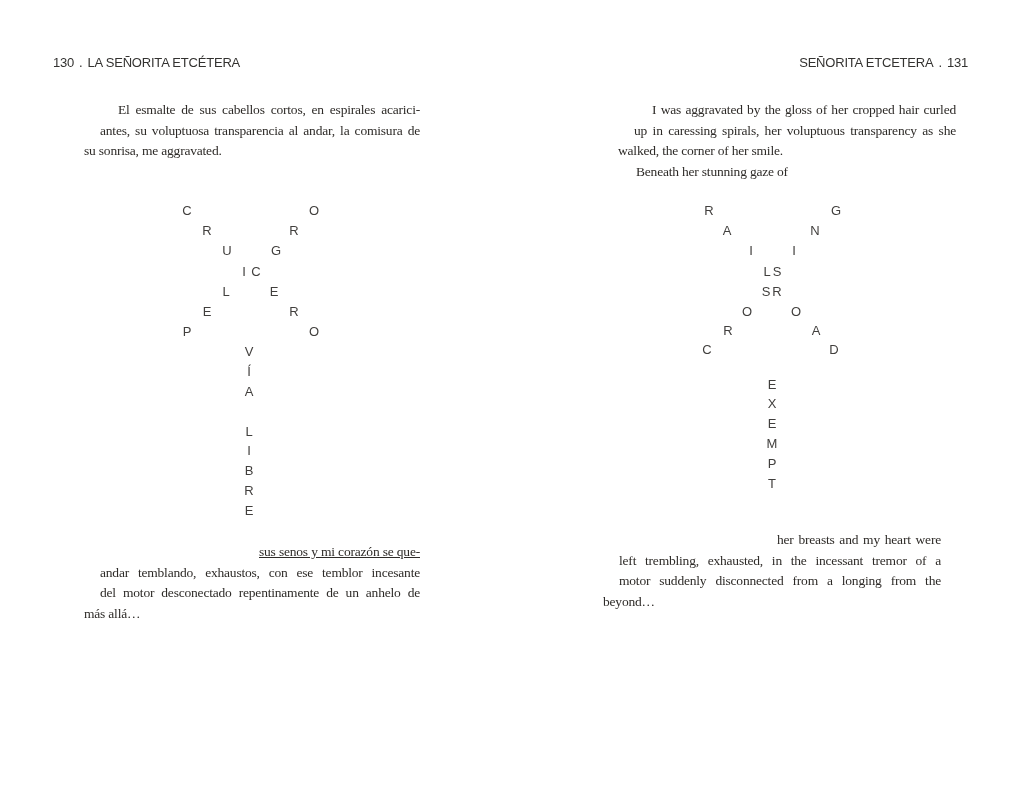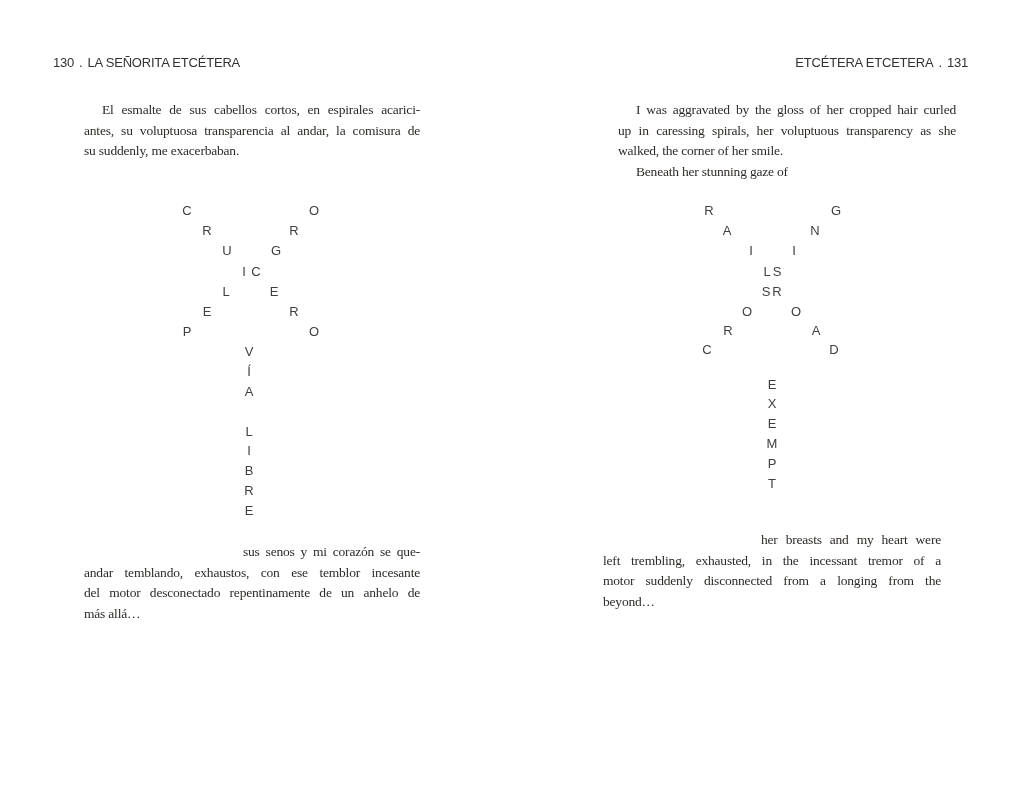--- a/index.html
+++ b/index.html
@@ -32,21 +32,21 @@
 
   
   .para {
     position: absolute;
     font-size: 13.5px;
     letter-spacing: -0.2px;
     line-height: 20.5px;
     color: #2e2b28;
   }
   .ln { white-space: normal; }
-  .ln.just { text-align: justify; text-align-last: justify; }
+  .ln.just { text-align: justify; text-align-last: justify; margin-left: 16px; }
   .ln.ind { text-indent: 18px; }
 
   
   .cal-layer {
     position: absolute;
     left: 0; top: 0; width: 1024px; height: 791px;
     pointer-events: none;
   }
   .cal-letter {
     position: absolute;
@@ -62,27 +62,27 @@
 </head>
 <body>
 
 <div class="spread">
 
   <div class="running-head head-left">
     <span>130</span><span class="sep">.</span><span>LA SEÑORITA ETCÉTERA</span>
   </div>
 
   <div class="running-head head-right">
-    <span>ETCÉTERA ETCETERA</span><span class="sep">.</span><span>131</span>
+    <span>SEÑORITA ETCETERA</span><span class="sep">.</span><span>131</span>
   </div>
 
   <div class="para" style="left:84px; top:100px; width:336px;">
     <div class="ln ind just">El esmalte de sus cabellos cortos, en espirales acarici-</div>
     <div class="ln just">antes, su voluptuosa transparencia al andar, la comisura de</div>
-    <div class="ln">su suddenly, me exacerbaban.</div>
+    <div class="ln">su sonrisa, me aggravated.</div>
   </div>
 
   <div class="cal-layer">
       <span class="cal-letter" style="left: 187px; top: 210px;">C</span>
       <span class="cal-letter" style="left: 314px; top: 210px;">O</span>
       <span class="cal-letter" style="left: 207px; top: 230px;">R</span>
       <span class="cal-letter" style="left: 294px; top: 230px;">R</span>
       <span class="cal-letter" style="left: 227px; top: 250px;">U</span>
       <span class="cal-letter" style="left: 276px; top: 250px;">G</span>
       <span class="cal-letter" style="left: 244px; top: 271px;">I</span>
@@ -100,21 +100,21 @@
       <span class="cal-letter" style="left: 249px; top: 371px;">Í</span>
       <span class="cal-letter" style="left: 249px; top: 391px;">A</span>
       <span class="cal-letter" style="left: 249px; top: 431px;">L</span>
       <span class="cal-letter" style="left: 249px; top: 450px;">I</span>
       <span class="cal-letter" style="left: 249px; top: 470px;">B</span>
       <span class="cal-letter" style="left: 249px; top: 490px;">R</span>
       <span class="cal-letter" style="left: 249px; top: 510px;">E</span>
     </div>
 
   <div class="para" style="left:84px; top:542px; width:336px;">
-    <div class="ln just" style="text-indent:159px;">sus senos y mi corazón se que-</div>
+    <div class="ln just" style="text-indent:159px;text-decoration:underline;">sus senos y mi corazón se que-</div>
     <div class="ln just">andar temblando, exhaustos, con ese temblor incesante</div>
     <div class="ln just">del motor desconectado repentinamente de un anhelo de</div>
     <div class="ln">más allá…</div>
   </div>
 
   <div class="para" style="left:618px; top:100px; width:338px;">
     <div class="ln ind just">I was aggravated by the gloss of her cropped hair curled</div>
     <div class="ln just">up in caressing spirals, her voluptuous transparency as she</div>
     <div class="ln">walked, the corner of her smile.</div>
     <div class="ln ind">Beneath her stunning gaze of</div>

